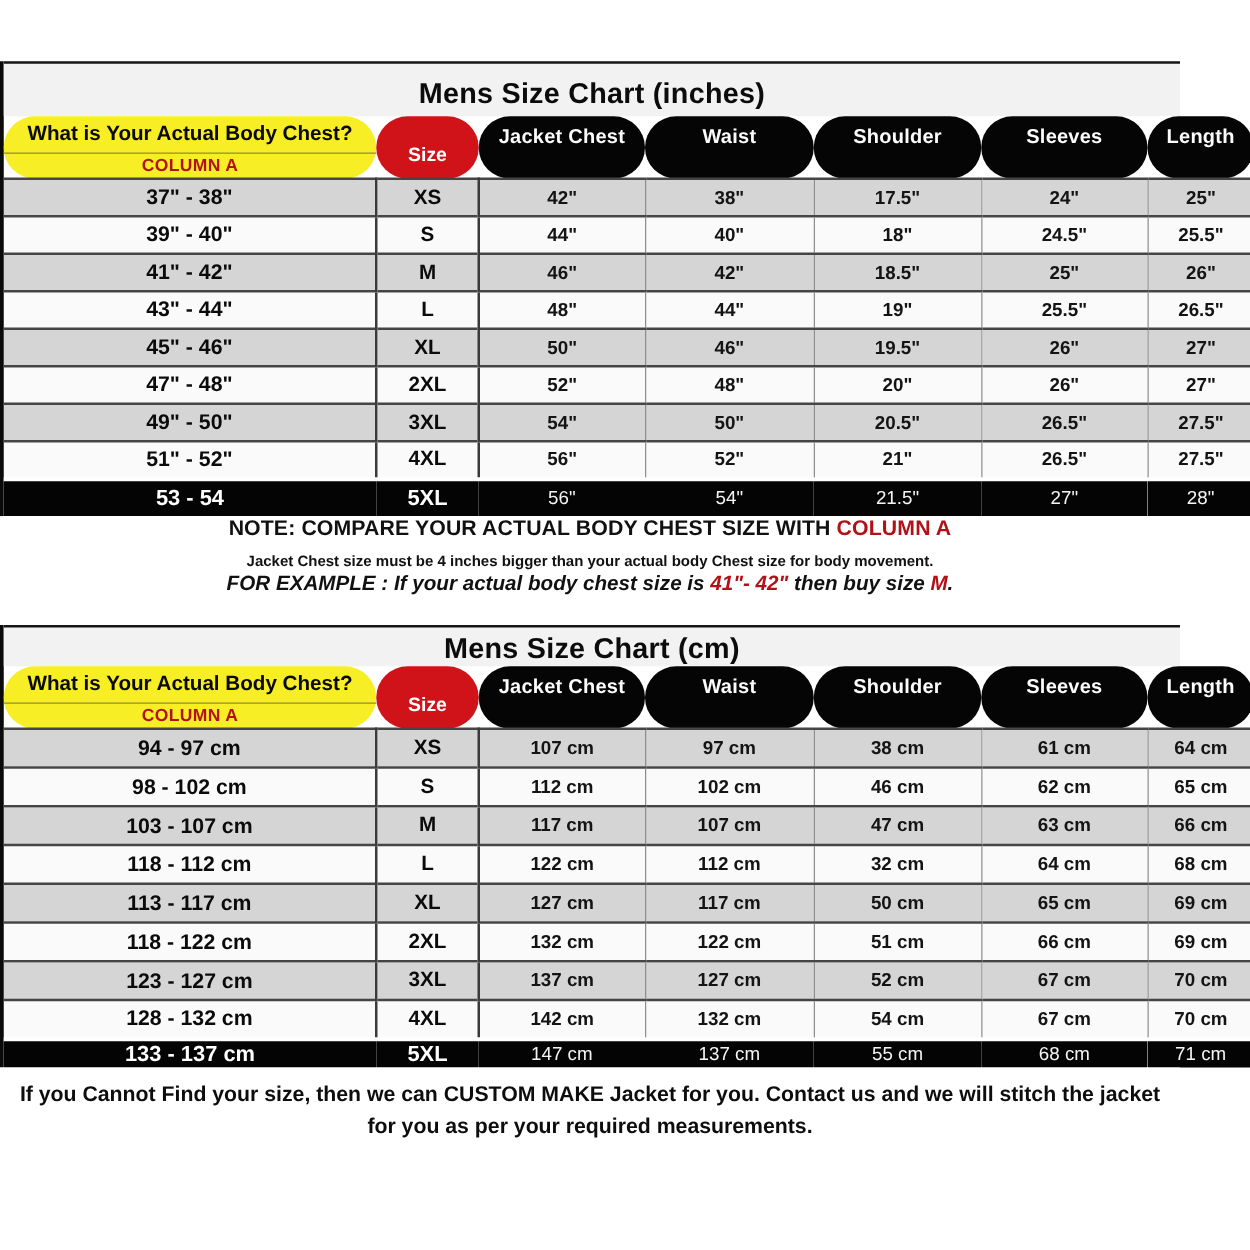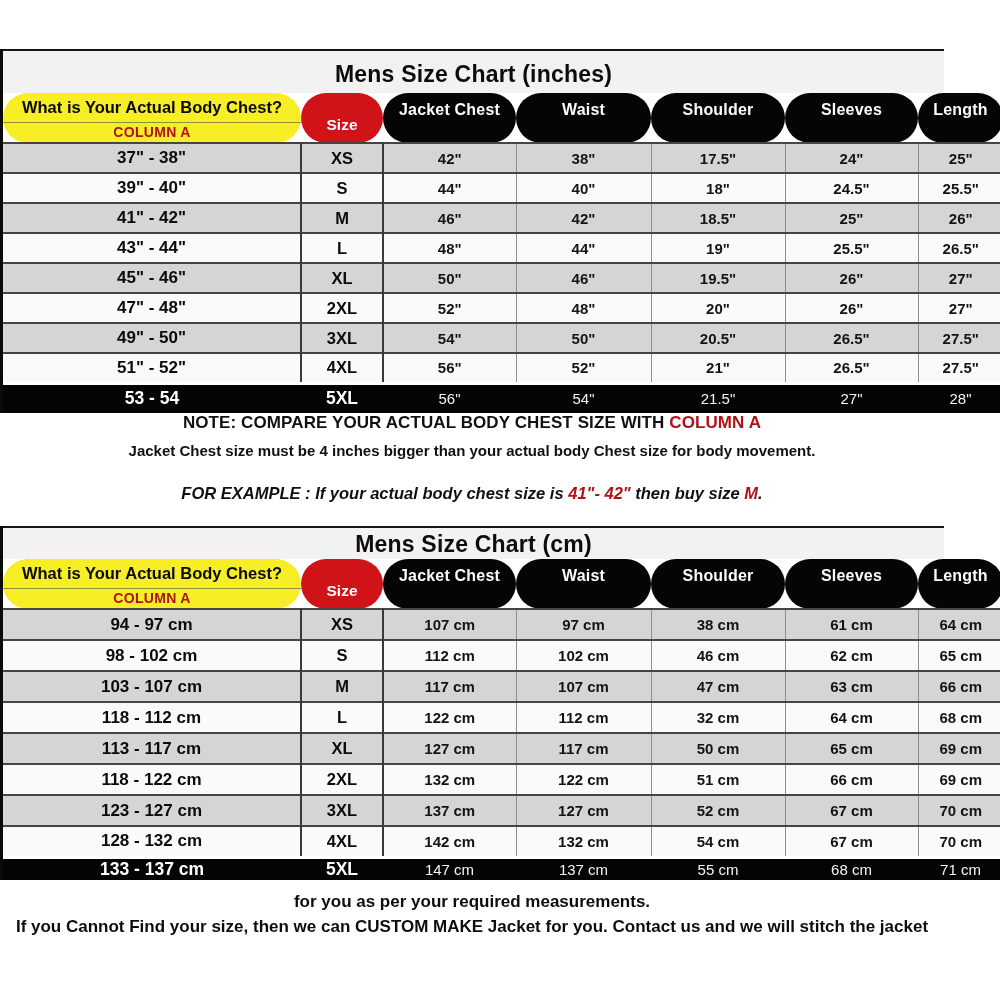--- a/index.html
+++ b/index.html
@@ -74,21 +74,21 @@
     background: #040404; color: #fefefe;
     border-top: 3px solid #ffffff;
     border-right: none;
   }
   tr.row-black td.col-chest, tr.row-black td.col-size { font-size: 17.5px; }
   tr.row-black td.col-val { font-weight: 500; color: #f4f4f4; }
 
   
   .note { padding-bottom: 0; text-align: center; background: #fff; }
   .note-line1 { font-size: 17px; font-weight: 800; letter-spacing: 0.1px; margin-bottom: 9px; }
-  .note-line2 { font-size: 15px; font-weight: 700; margin-bottom: 25px; }
+  .note-line2 { font-size: 12px; font-weight: 700; margin-bottom: 2px; }
   .note-line3 { font-size: 16.5px; font-weight: 700; font-style: italic; }
   .red { color: #b01218; }
 
   .gap-before-cm { height: 23px; background: #fff; }
 
   
   .footer { padding-top: 9px; text-align: center; background: #fff; }
   .footer div { font-size: 17px; font-weight: 700; line-height: 25px; color: #0d0d0d; }
 </style>
 </head>
@@ -326,17 +326,17 @@
             <td class="col-val">137 cm</td>
             <td class="col-val">55 cm</td>
             <td class="col-val">68 cm</td>
             <td class="col-val">71 cm</td>
           </tr>
         </tbody>
     </table>
   </div>
 
   <div class="footer">
+    <div>If you Cannot Find your size, then we can CUSTOM MAKE Jacket for you. Contact us and we will stitch the jacket</div>
     <div>for you as per your required measurements.</div>
-    <div>If you Cannot Find your size, then we can CUSTOM MAKE Jacket for you. Contact us and we will stitch the jacket</div>
   </div>
 
 </div>
 
 </body></html>

